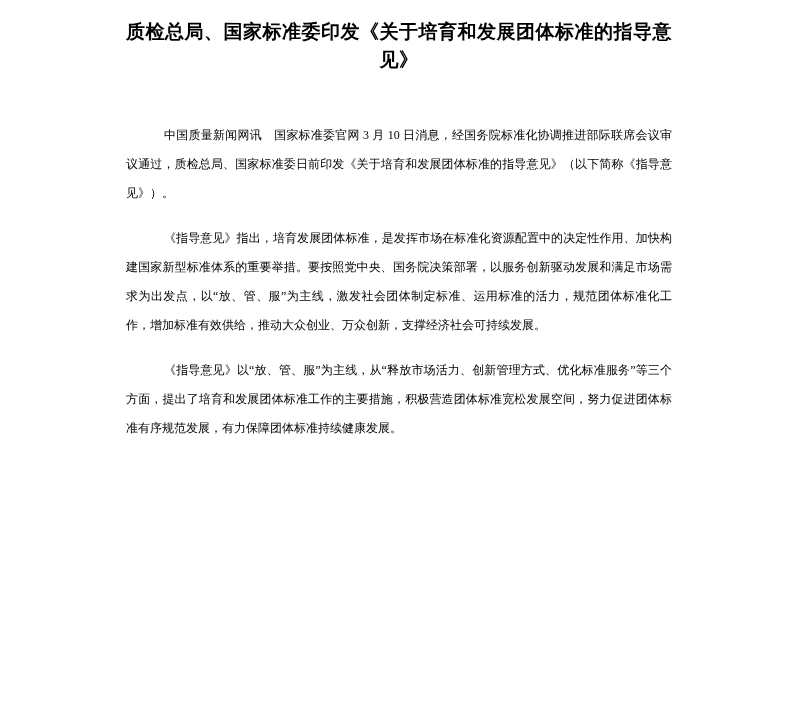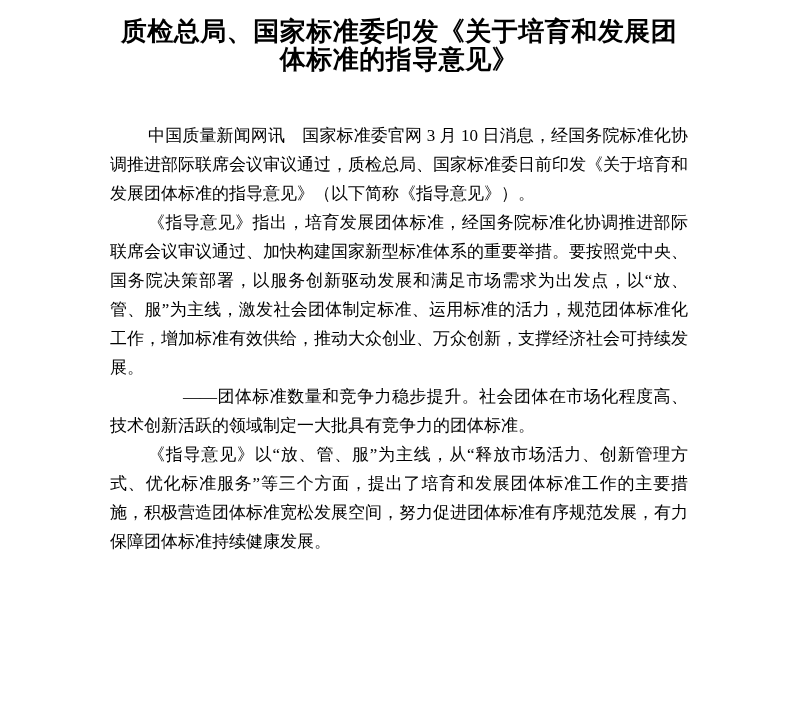--- a/index.html
+++ b/index.html
@@ -13,47 +13,46 @@
     overflow: hidden;
     font-family: "Liberation Serif", "DejaVu Serif", serif;
     color: #000000;
   }
   .page {
     width: 578px;
     margin-left: 110px;
     padding-top: 18px;
   }
   .doc-title {
-    font-size: 26px;
+    font-size: 19px;
     font-weight: bold;
     text-align: center;
     line-height: 28px;
     margin: 0 0 47px 0;
     letter-spacing: 0.5px;
   }
   .para {
-    font-size: 17px;
+    font-size: 12px;
     line-height: 29px;
     text-align: justify;
-    margin: 0;
+    margin: 16px;
     text-indent: 38px;
   }
   .para-dash {
     text-indent: 73px;
   }
 </style>
 </head>
 <body>
 
 <div class="page">
   <h1 class="doc-title">质检总局、国家标准委印发《关于培育和发展团体标准的指导意见》</h1>
 
   <p class="para">中国质量新闻网讯　国家标准委官网 3 月 10 日消息，经国务院标准化协调推进部际联席会议审议通过，质检总局、国家标准委日前印发《关于培育和发展团体标准的指导意见》（以下简称《指导意见》）。</p>
 
-  <p class="para">《指导意见》指出，培育发展团体标准，经国务院标准化协调推进部际联席会议审议通过、加快构建国家新型标准体系的重要举措。要按照党中央、国务院决策部署，以服务创新驱动发展和满足市场需求为出发点，以“放、管、服”为主线，激发社会团体制定标准、运用标准的活力，规范团体标准化工作，增加标准有效供给，推动大众创业、万众创新，支撑经济社会可持续发展。</p>
+  <p class="para">《指导意见》指出，培育发展团体标准，是发挥市场在标准化资源配置中的决定性作用、加快构建国家新型标准体系的重要举措。要按照党中央、国务院决策部署，以服务创新驱动发展和满足市场需求为出发点，以“放、管、服”为主线，激发社会团体制定标准、运用标准的活力，规范团体标准化工作，增加标准有效供给，推动大众创业、万众创新，支撑经济社会可持续发展。</p>
 
 
-  <p class="para para-dash">——团体标准数量和竞争力稳步提升。社会团体在市场化程度高、技术创新活跃的领域制定一大批具有竞争力的团体标准。</p>
 
 
 
   <p class="para">《指导意见》以“放、管、服”为主线，从“释放市场活力、创新管理方式、优化标准服务”等三个方面，提出了培育和发展团体标准工作的主要措施，积极营造团体标准宽松发展空间，努力促进团体标准有序规范发展，有力保障团体标准持续健康发展。</p>
 </div>
 
 </body></html>

